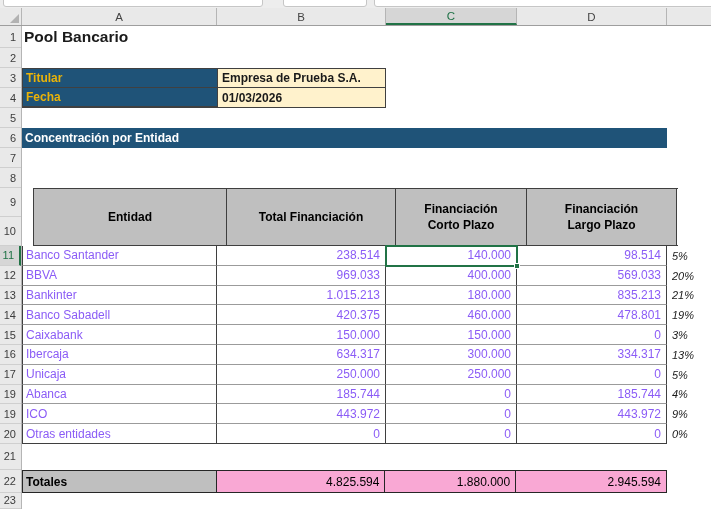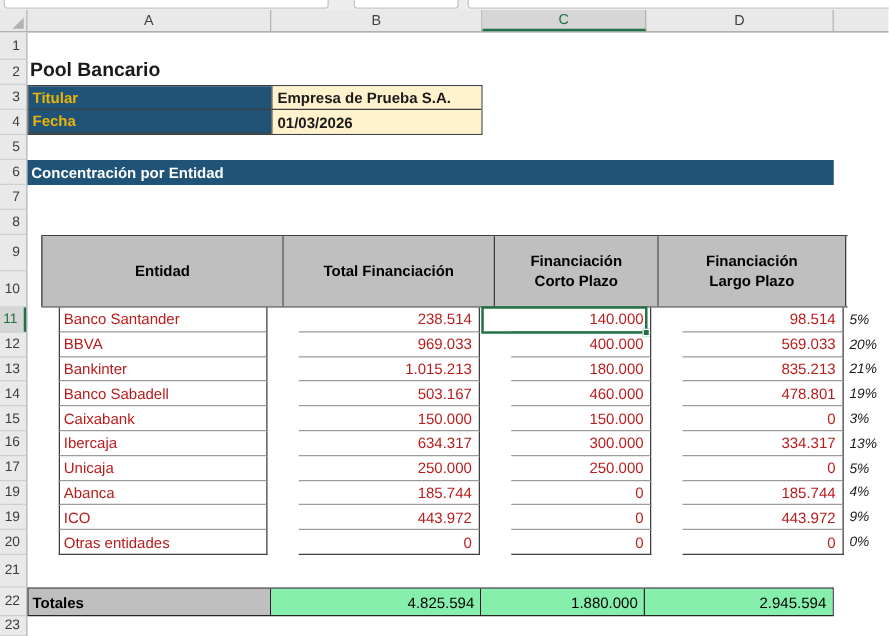--- a/index.html
+++ b/index.html
@@ -30,49 +30,49 @@
   .colhdr .c{height:100%;display:flex;align-items:center;justify-content:center;font-size:11.5px;color:#444;border-right:1px solid var(--chromeline);}
   .colhdr .c.sel{background:var(--chrome-sel);border-bottom:2px solid var(--green);color:#1E7145;}
   .colhdr .stub{flex:1;border-right:none;}
 
   
   .rowhdr{position:absolute;left:0;top:26px;width:22px;height:483px;background:var(--chrome);border-right:1px solid var(--chromeline);}
   .rowhdr .r{width:100%;font-size:11px;color:#3c3c3c;text-align:right;padding-right:5px;border-bottom:1px solid #cfcfcf;display:flex;align-items:center;justify-content:flex-end;}
   .rowhdr .r.sel{background:var(--chrome-sel);color:#1E7145;border-right:2px solid var(--green);}
 
   
-  .cell-title{position:absolute;left:24px;top:26px;height:22px;line-height:22px;font-size:15.5px;font-weight:bold;color:var(--ink);white-space:nowrap;margin-top:20px;}
+  .cell-title{position:absolute;left:24px;top:26px;height:22px;line-height:22px;font-size:15.5px;font-weight:bold;color:var(--ink);white-space:nowrap;}
 
   .info{position:absolute;left:22px;top:68px;width:364px;height:40px;border:1px solid #404040;display:grid;grid-template-columns:194px 1fr;grid-template-rows:1fr 1fr;}
   .info .lab{background:var(--blue);color:#eab308;font-weight:bold;font-size:12px;padding-left:3px;display:flex;align-items:center;border-bottom:1px solid #404040;}
   .info .val{background:var(--cream);color:var(--ink);font-weight:bold;font-size:12px;padding-left:4px;display:flex;align-items:center;border-left:1px solid #404040;border-bottom:1px solid #404040;}
   .info .lab:last-of-type,.info .val:last-of-type{border-bottom:none;}
 
   .banner{position:absolute;left:22px;top:128px;width:645px;height:20px;background:var(--blue);color:#fff;font-weight:bold;font-size:12px;display:flex;align-items:center;padding-left:3px;}
 
   
   .thead{position:absolute;left:33px;top:188px;width:645px;height:58px;display:flex;border-top:1px solid var(--dark);border-bottom:1px solid var(--dark);}
   .thead .hc{background:var(--hdr-gray);border-right:1px solid var(--dark);display:flex;flex-direction:column;align-items:center;justify-content:center;font-weight:bold;font-size:12px;color:#000;line-height:16px;text-align:center;}
   .thead .hc:first-child{border-left:1px solid var(--dark);}
 
   
   .tbody{position:absolute;left:22px;top:246px;width:689px;height:198px;}
   .trow{display:flex;height:19.8px;}
-  .trow .tc{border-right:1px solid var(--dark);border-bottom:1px solid var(--rowline);font-size:12px;color:#b91c1c;display:flex;align-items:center;white-space:nowrap;overflow:hidden;margin-left:25px;}
+  .trow .tc{border-right:1px solid var(--dark);border-bottom:1px solid var(--rowline);font-size:12px;color:#8b5cf6;display:flex;align-items:center;white-space:nowrap;overflow:hidden;}
   .trow .tc.first{border-left:1px solid var(--dark);padding-left:3px;}
   .trow .tc.num{justify-content:flex-end;padding-right:5px;}
   .trow:last-child .tc{border-bottom:1px solid var(--dark);}
   .trow .pct{width:42px;font-size:11px;font-style:italic;color:#1a1a1a;display:flex;align-items:center;padding-left:5px;}
 
   
   .totals{position:absolute;left:22px;top:470px;width:645px;height:23px;display:flex;border:1px solid #262626;}
   .totals .tc{font-size:12px;color:#000;display:flex;align-items:center;border-right:1px solid #262626;}
   .totals .tc:last-child{border-right:none;}
   .totals .lab{background:var(--hdr-gray);font-weight:bold;padding-left:3px;}
-  .totals .num{justify-content:flex-end;padding-right:5px;background:#86efac;}
+  .totals .num{justify-content:flex-end;padding-right:5px;background:#f9a8d4;}
 
   
   .sel-box{position:absolute;left:385px;top:245px;width:133px;height:22px;border:2px solid var(--green);pointer-events:none;}
   .sel-box .handle{position:absolute;right:-4px;bottom:-4px;width:6px;height:6px;background:var(--green);border:1px solid #fff;}
 
   .w-a{width:195px;} .w-b{width:169px;} .w-c{width:131px;} .w-d{width:150px;}
   .thead .w-a,.totals .w-a{width:194px;}
 </style>
 </head>
 <body>
@@ -169,21 +169,21 @@
       </div>
       <div class="trow">
         <div class="tc first w-a">Bankinter</div>
         <div class="tc num w-b">1.015.213</div>
         <div class="tc num w-c">180.000</div>
         <div class="tc num w-d">835.213</div>
         <div class="pct">21%</div>
       </div>
       <div class="trow">
         <div class="tc first w-a">Banco Sabadell</div>
-        <div class="tc num w-b">503.167</div>
+        <div class="tc num w-b">420.375</div>
         <div class="tc num w-c">460.000</div>
         <div class="tc num w-d">478.801</div>
         <div class="pct">19%</div>
       </div>
       <div class="trow">
         <div class="tc first w-a">Caixabank</div>
         <div class="tc num w-b">150.000</div>
         <div class="tc num w-c">150.000</div>
         <div class="tc num w-d">0</div>
         <div class="pct">3%</div>

